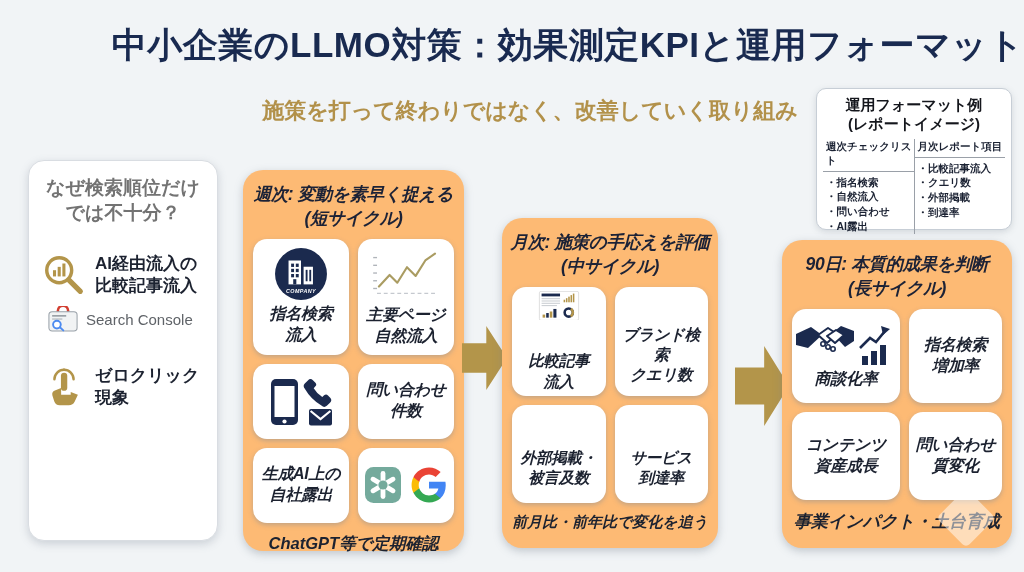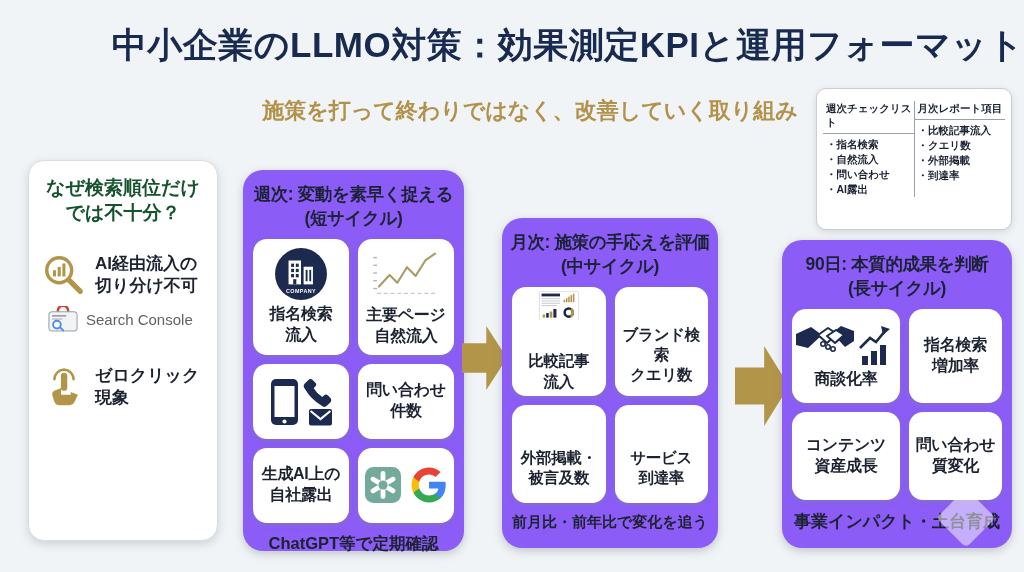--- a/index.html
+++ b/index.html
@@ -31,30 +31,31 @@
   .fmt-head { font-weight:800; border-bottom:1px solid #9aa0a8; padding:1px 2px 3px 3px; }
   .fmt-items { padding:3px 1px 0 3px; line-height:1.42; font-weight:700; }
   .fmt-item::before { content:"・"; }
 
   
   .why-card {
     position:absolute; left:28px; top:160px; width:190px; height:381px; box-sizing:border-box;
     background:#fff; border:1px solid #d9dde2; border-radius:16px;
     box-shadow:0 3px 8px rgba(120,130,145,.3); padding:14px 10px;
   }
-  .why-title { text-align:center; font-size:19px; font-weight:800; line-height:1.32; color:#14532d; }
+  .why-title { text-align:center; font-size:19px; font-weight:800; line-height:1.32; color:#737373; }
   .why-item { display:flex; align-items:center; gap:8px; margin-top:27px; padding-left:2px; }
   .why-item .txt { font-size:17px; font-weight:800; line-height:1.28; color:#1c2230; }
   .sc-row { display:flex; align-items:center; gap:7px; margin:8px 0 0 8px; }
   .sc-label { font-size:15px; color:#5f6368; font-weight:400; }
 
   
   .cycle-card {
-    position:absolute; background:#8b5cf6; border-radius:20px; box-sizing:border-box;
+    position:absolute; background:#fdba74; border-radius:20px; box-sizing:border-box;
     box-shadow:0 3px 9px rgba(115,125,140,.38);
+    font-style:italic;
   }
   .cycle-title { text-align:center; font-weight:800; font-size:17.5px; line-height:1.3;
     color:#1c2236; margin-top:13px; letter-spacing:-.4px; }
   .cycle-sub { text-align:center; font-weight:800; font-size:17.5px; color:#1c2236; letter-spacing:-.4px; }
   .tile-grid { display:grid; grid-template-columns:1fr 1fr; gap:9px; margin:9px 10px 0; }
   .tile {
     background:#fff; border-radius:14px; box-shadow:0 2px 5px rgba(125,135,150,.45);
     display:flex; flex-direction:column; align-items:center; justify-content:center;
     text-align:center; padding:4px; box-sizing:border-box; gap:3px;
   }
@@ -90,20 +91,22 @@
 </style>
 </head>
 <body>
 
 <div class="canvas">
 
   <div class="page-title">中小企業のLLMO対策：効果測定KPIと運用フォーマット</div>
   <div class="page-subtitle">施策を打って終わりではなく、改善していく取り組み</div>
 
   <div class="fmt-box">
+    <div class="fmt-title ml">運用フォーマット例
+(レポートイメージ)</div>
     <div class="fmt-table">
       <div class="fmt-col">
         <div class="fmt-head">週次チェックリスト</div>
         <div class="fmt-items">
           <div class="fmt-item">指名検索</div>
           <div class="fmt-item">自然流入</div>
           <div class="fmt-item">問い合わせ</div>
           <div class="fmt-item">AI露出</div>
         </div>
       </div>
@@ -125,21 +128,21 @@
 
     <div class="why-item">
       <svg width="46" height="46" viewBox="0 0 48 48">
         <circle cx="19" cy="19" r="13" fill="none" stroke="#b3954a" stroke-width="3.6"></circle>
         <rect x="12.5" y="19" width="3.2" height="6.5" fill="#b3954a"></rect>
         <rect x="17.4" y="15.5" width="3.2" height="10" fill="#b3954a"></rect>
         <rect x="22.3" y="12" width="3.2" height="13.5" fill="#b3954a"></rect>
         <line x1="29.5" y1="29.5" x2="41" y2="41" stroke="#b3954a" stroke-width="5.5" stroke-linecap="round"></line>
       </svg>
       <div class="txt ml">AI経由流入の
-切り分け不可</div>
+比較記事流入</div>
     </div>
 
     <div class="sc-row">
       <svg width="32" height="27" viewBox="0 0 50 42">
         <path d="M17 9 V7.5 a8 8 0 0 1 16 0 V9" fill="none" stroke="#d23f31" stroke-width="4"></path>
         <rect x="3" y="9" width="44" height="30" rx="5" fill="#f1f3f4" stroke="#98a0a8" stroke-width="1.6"></rect>
         <rect x="8" y="14" width="22" height="2.6" fill="#9aa0a6"></rect>
         <rect x="8" y="19" width="16" height="2.6" fill="#c3c7cb"></rect>
         <circle cx="15.5" cy="29" r="6" fill="#fff" stroke="#4d8bf0" stroke-width="3"></circle>
         <line x1="20.5" y1="33.5" x2="25.5" y2="38" stroke="#4d8bf0" stroke-width="3" stroke-linecap="round"></line>

